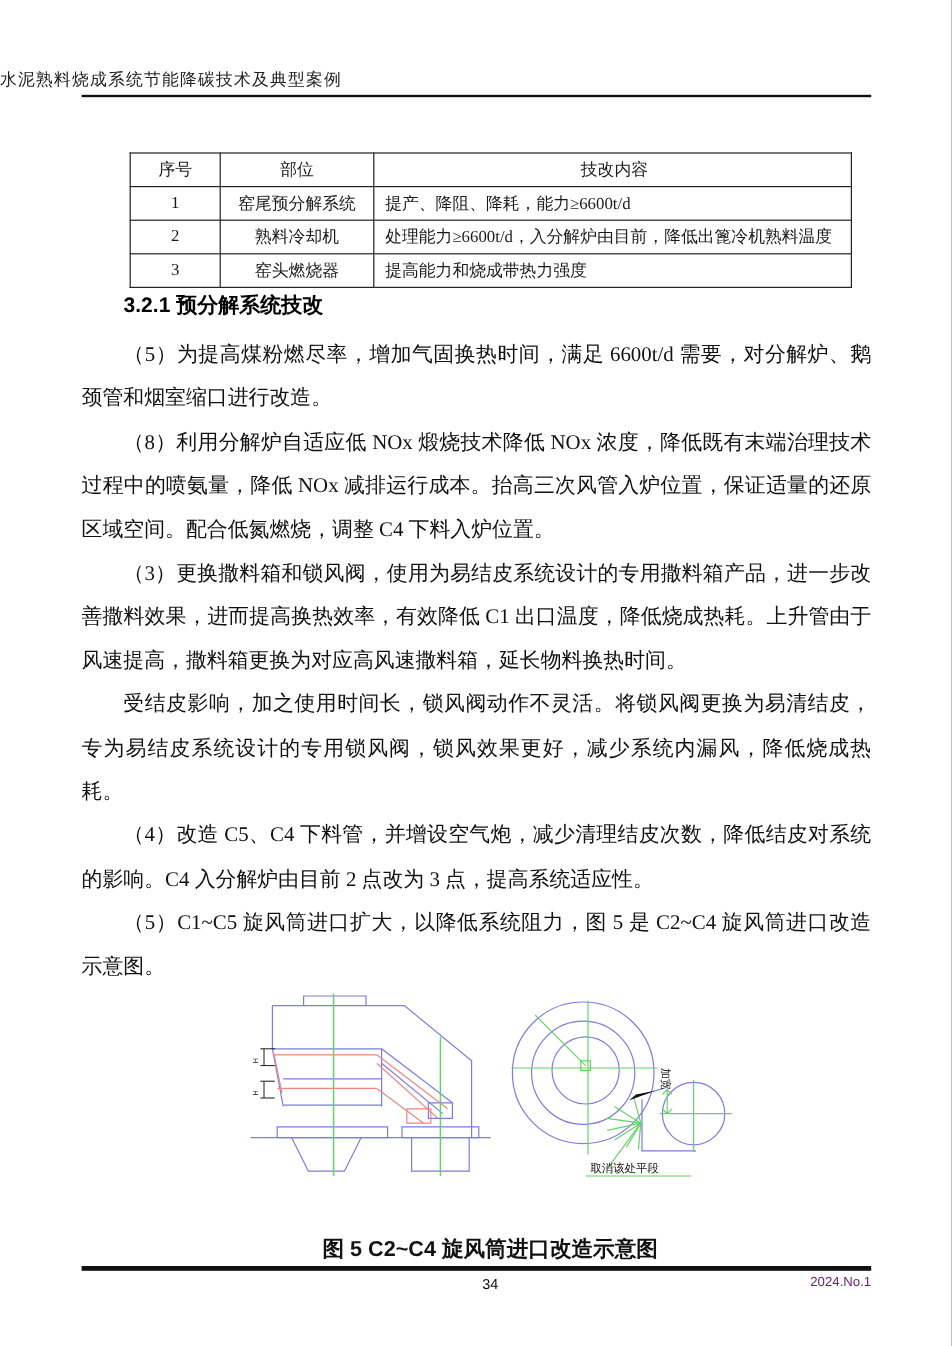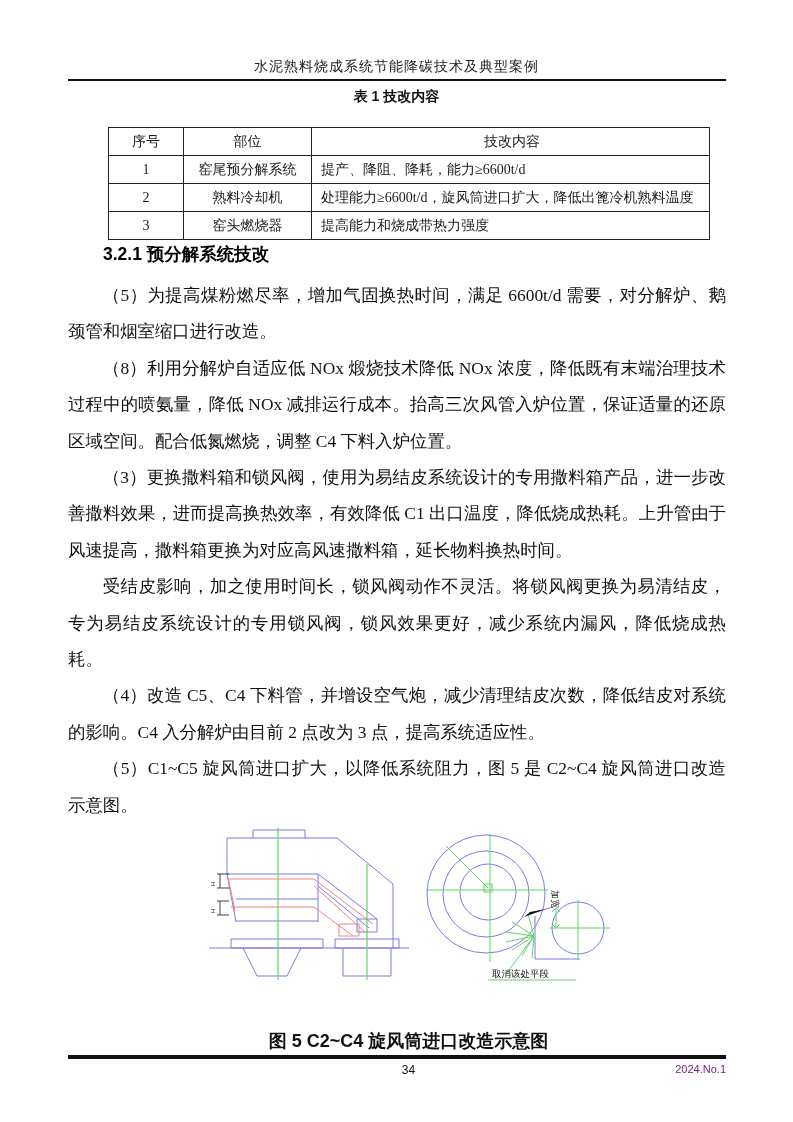--- a/index.html
+++ b/index.html
@@ -2,21 +2,21 @@
 <html><head>
 <meta charset="utf-8">
 <style>
   html,body{margin:0;padding:0;background:#888;}
   .page{
     position:relative;width:793px;height:1122px;margin:0 auto;
     background:#ffffff;overflow:hidden;
     font-family:"Liberation Serif",serif;color:#1a1a1a;
   }
   
-  .hdr-title{position:absolute;top:58px;left:0;width:100%;text-align:center;
+  .hdr-title{position:absolute;top:58px;left:0;width:100%;
     font-size:14px;letter-spacing:1px;color:#222;}
   .hdr-rule{position:absolute;top:79px;left:68px;width:658px;height:0;
     border-top:2px solid #111;}
   
   .tbl-title{position:absolute;top:88px;left:0;width:100%;text-align:center;
     font-family:"Liberation Sans",sans-serif;font-weight:bold;font-size:14px;color:#111;}
   
   table.tech{position:absolute;top:127px;left:108px;border-collapse:collapse;
     font-size:14px;color:#1a1a1a;table-layout:fixed;}
   table.tech td,table.tech th{border:1.5px solid #222;height:27px;padding:0 6px;
@@ -47,40 +47,39 @@
   svg text{font-family:"Liberation Sans",sans-serif;}
 </style>
 </head>
 <body>
 
 <div class="page">
 
   <div class="hdr-title">水泥熟料烧成系统节能降碳技术及典型案例</div>
   <div class="hdr-rule"></div>
 
-  <div class="tbl-title">表 1 技改内容</div>
 
   <table class="tech">
     <thead>
       <tr>
         <td class="c1">序号</td>
         <td class="c2">部位</td>
         <td class="c3" style="text-align:center;">技改内容</td>
       </tr>
     </thead>
     <tbody>
       <tr>
         <td class="c1">1</td>
         <td class="c2">窑尾预分解系统</td>
         <td class="c3">提产、降阻、降耗，能力≥6600t/d</td>
       </tr>
       <tr>
         <td class="c1">2</td>
         <td class="c2">熟料冷却机</td>
-        <td class="c3">处理能力≥6600t/d，旋风筒进口扩大，降低出篦冷机熟料温度</td>
+        <td class="c3">处理能力≥6600t/d，入分解炉由目前，降低出篦冷机熟料温度</td>
       </tr>
       <tr>
         <td class="c1">3</td>
         <td class="c2">窑头燃烧器</td>
         <td class="c3">提高能力和烧成带热力强度</td>
       </tr>
     </tbody>
   </table>
 
   <div class="sec-head">3.2.1 预分解系统技改</div>

